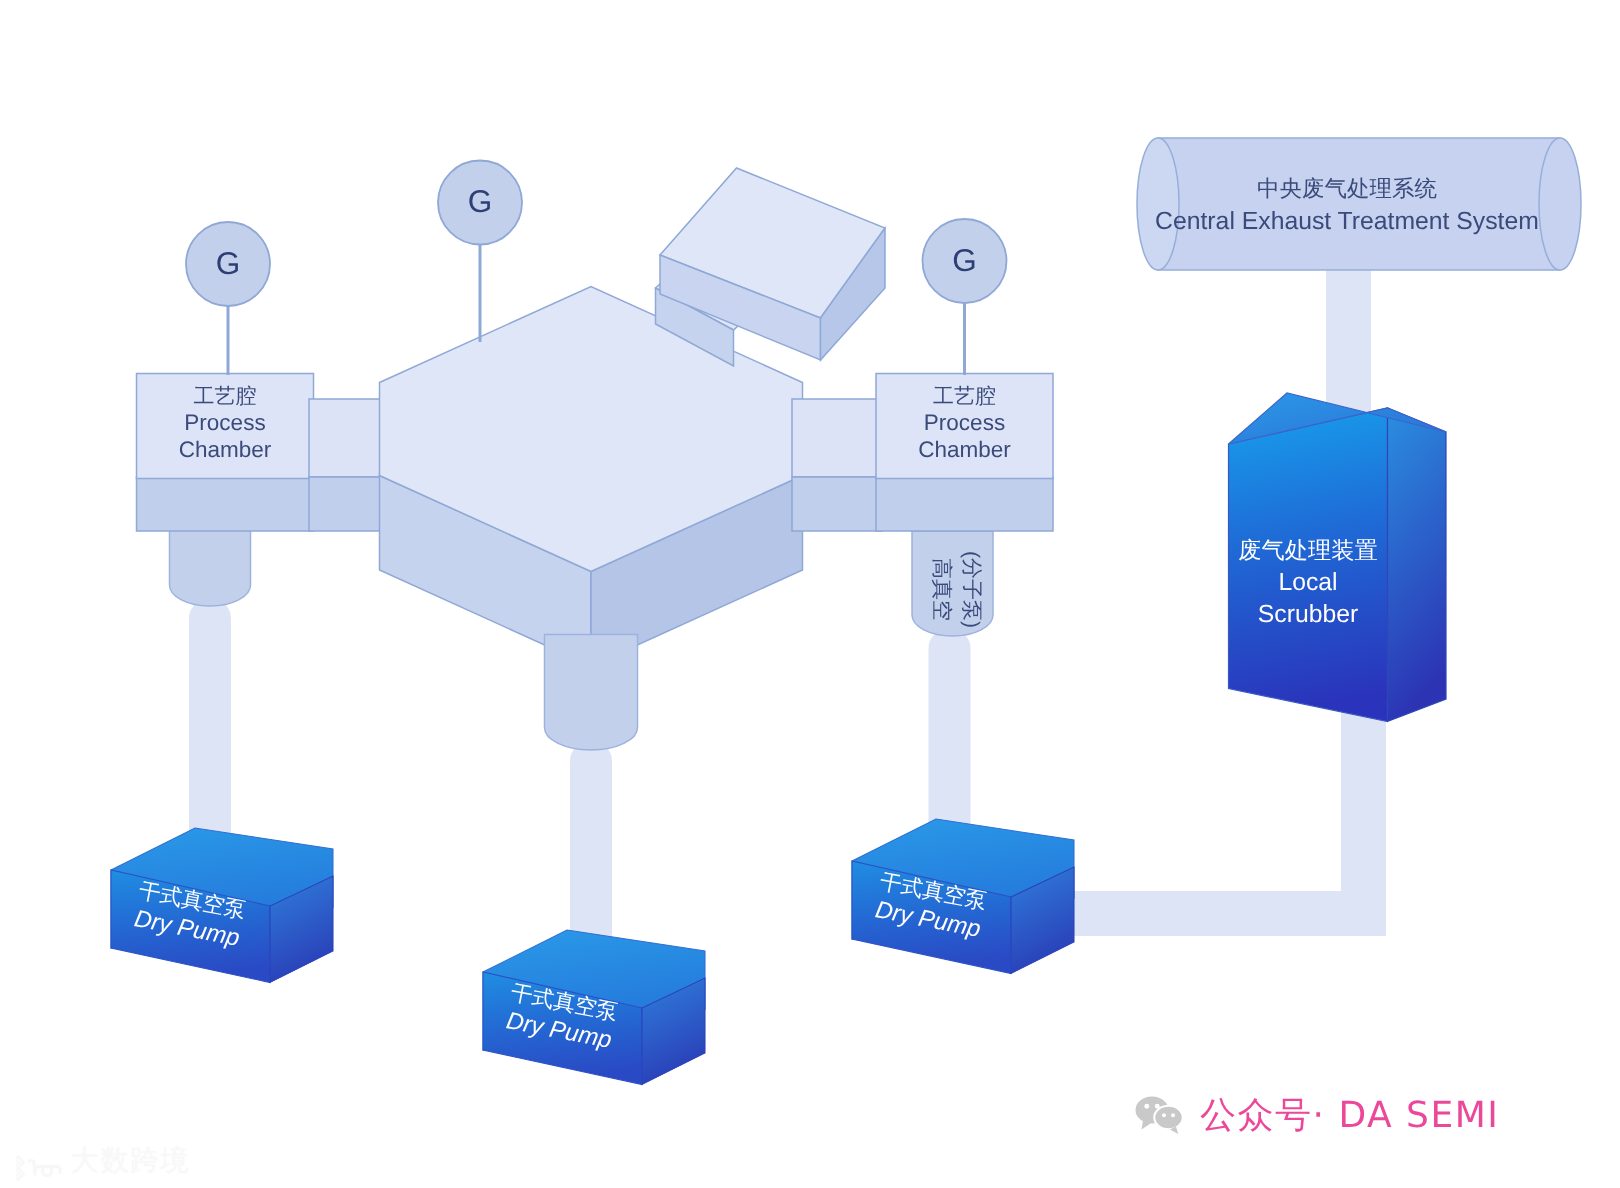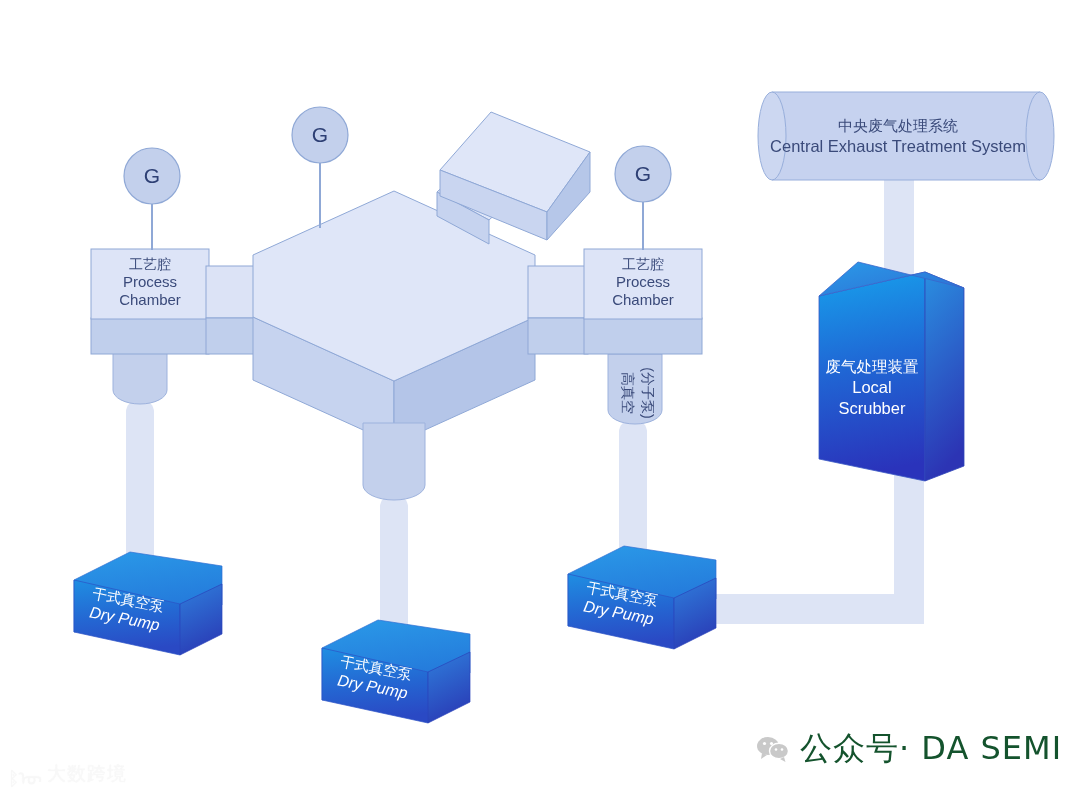--- a/index.html
+++ b/index.html
@@ -65,24 +65,24 @@
     position: absolute;
     left: 756px;
     top: 727px;
     display: flex;
     align-items: center;
     gap: 10px;
     color: #c9c9c9;
   }
   .wm-right-icon { display: block; }
   .wm-right-text {
-    font-size: 32px;
+    font-size: 24px;
     letter-spacing: 1px;
     font-family: "DejaVu Sans", sans-serif;
-    color: #14532d;
+    color: #ec4899;
     white-space: nowrap;
   }
 </style>
 </head>
 <body>
 
 <div id="stage">
 
   <svg id="diagram" viewBox="0 0 1080 792">
     <defs>

